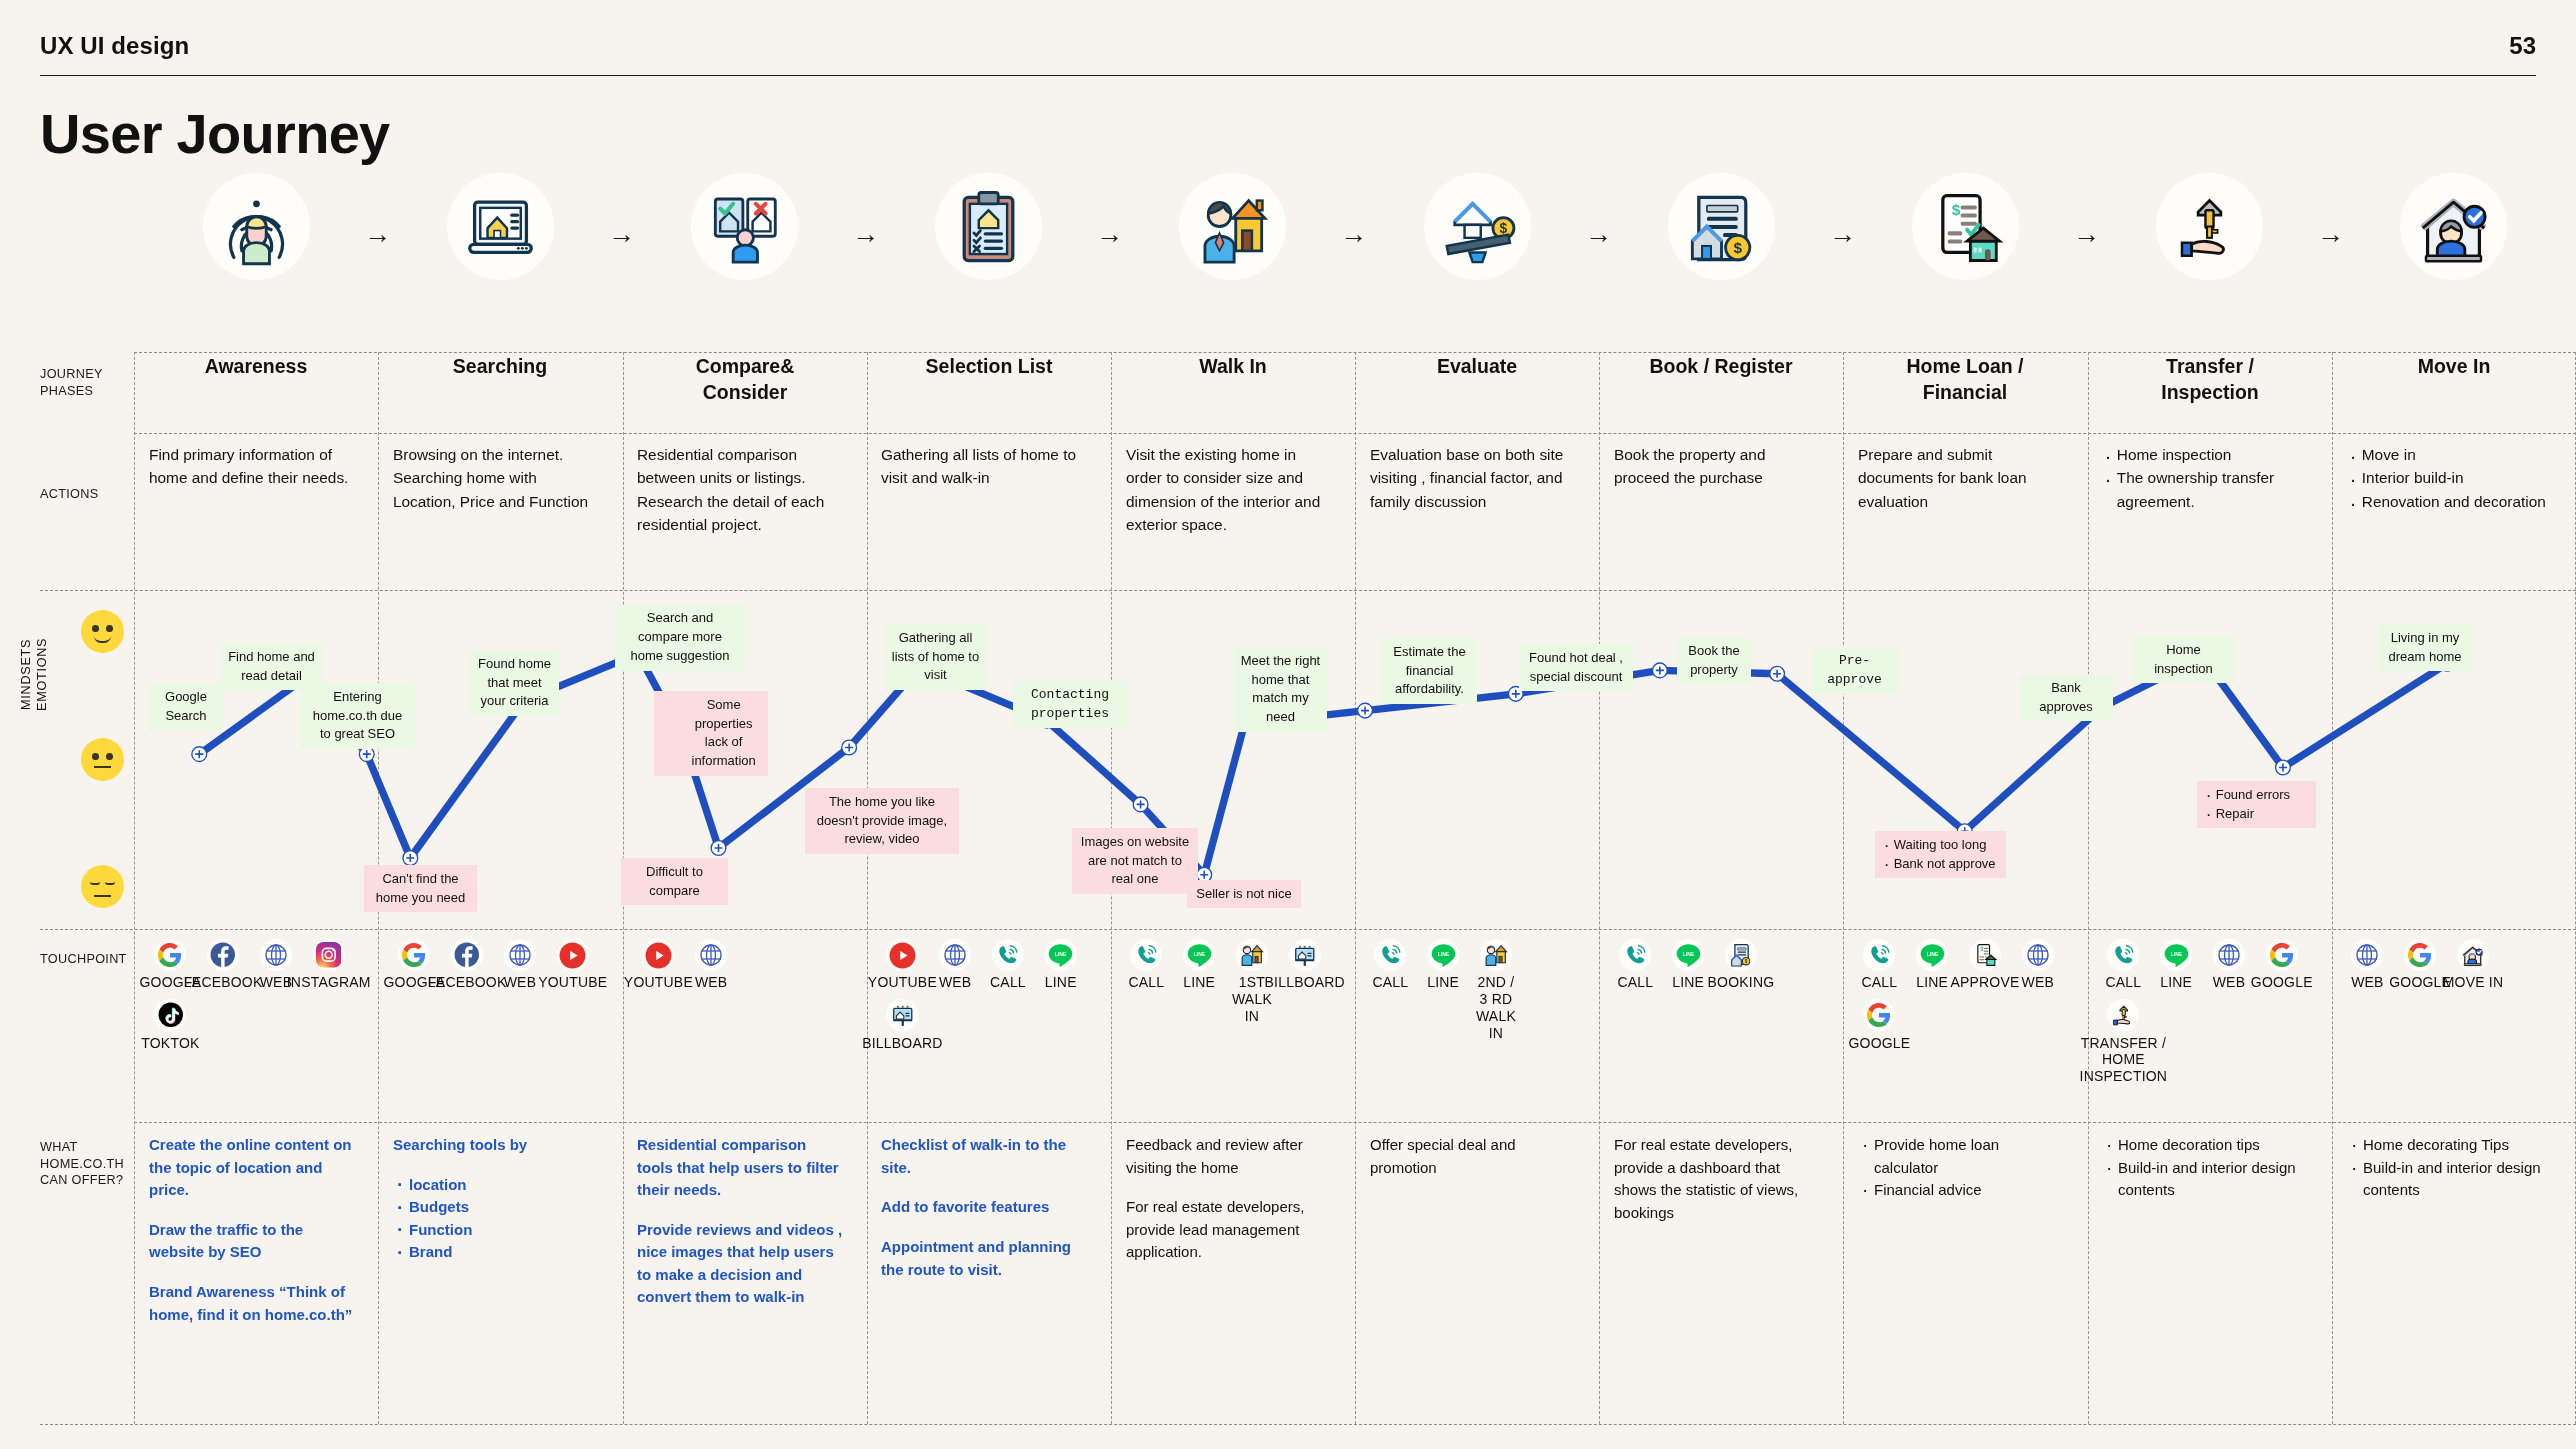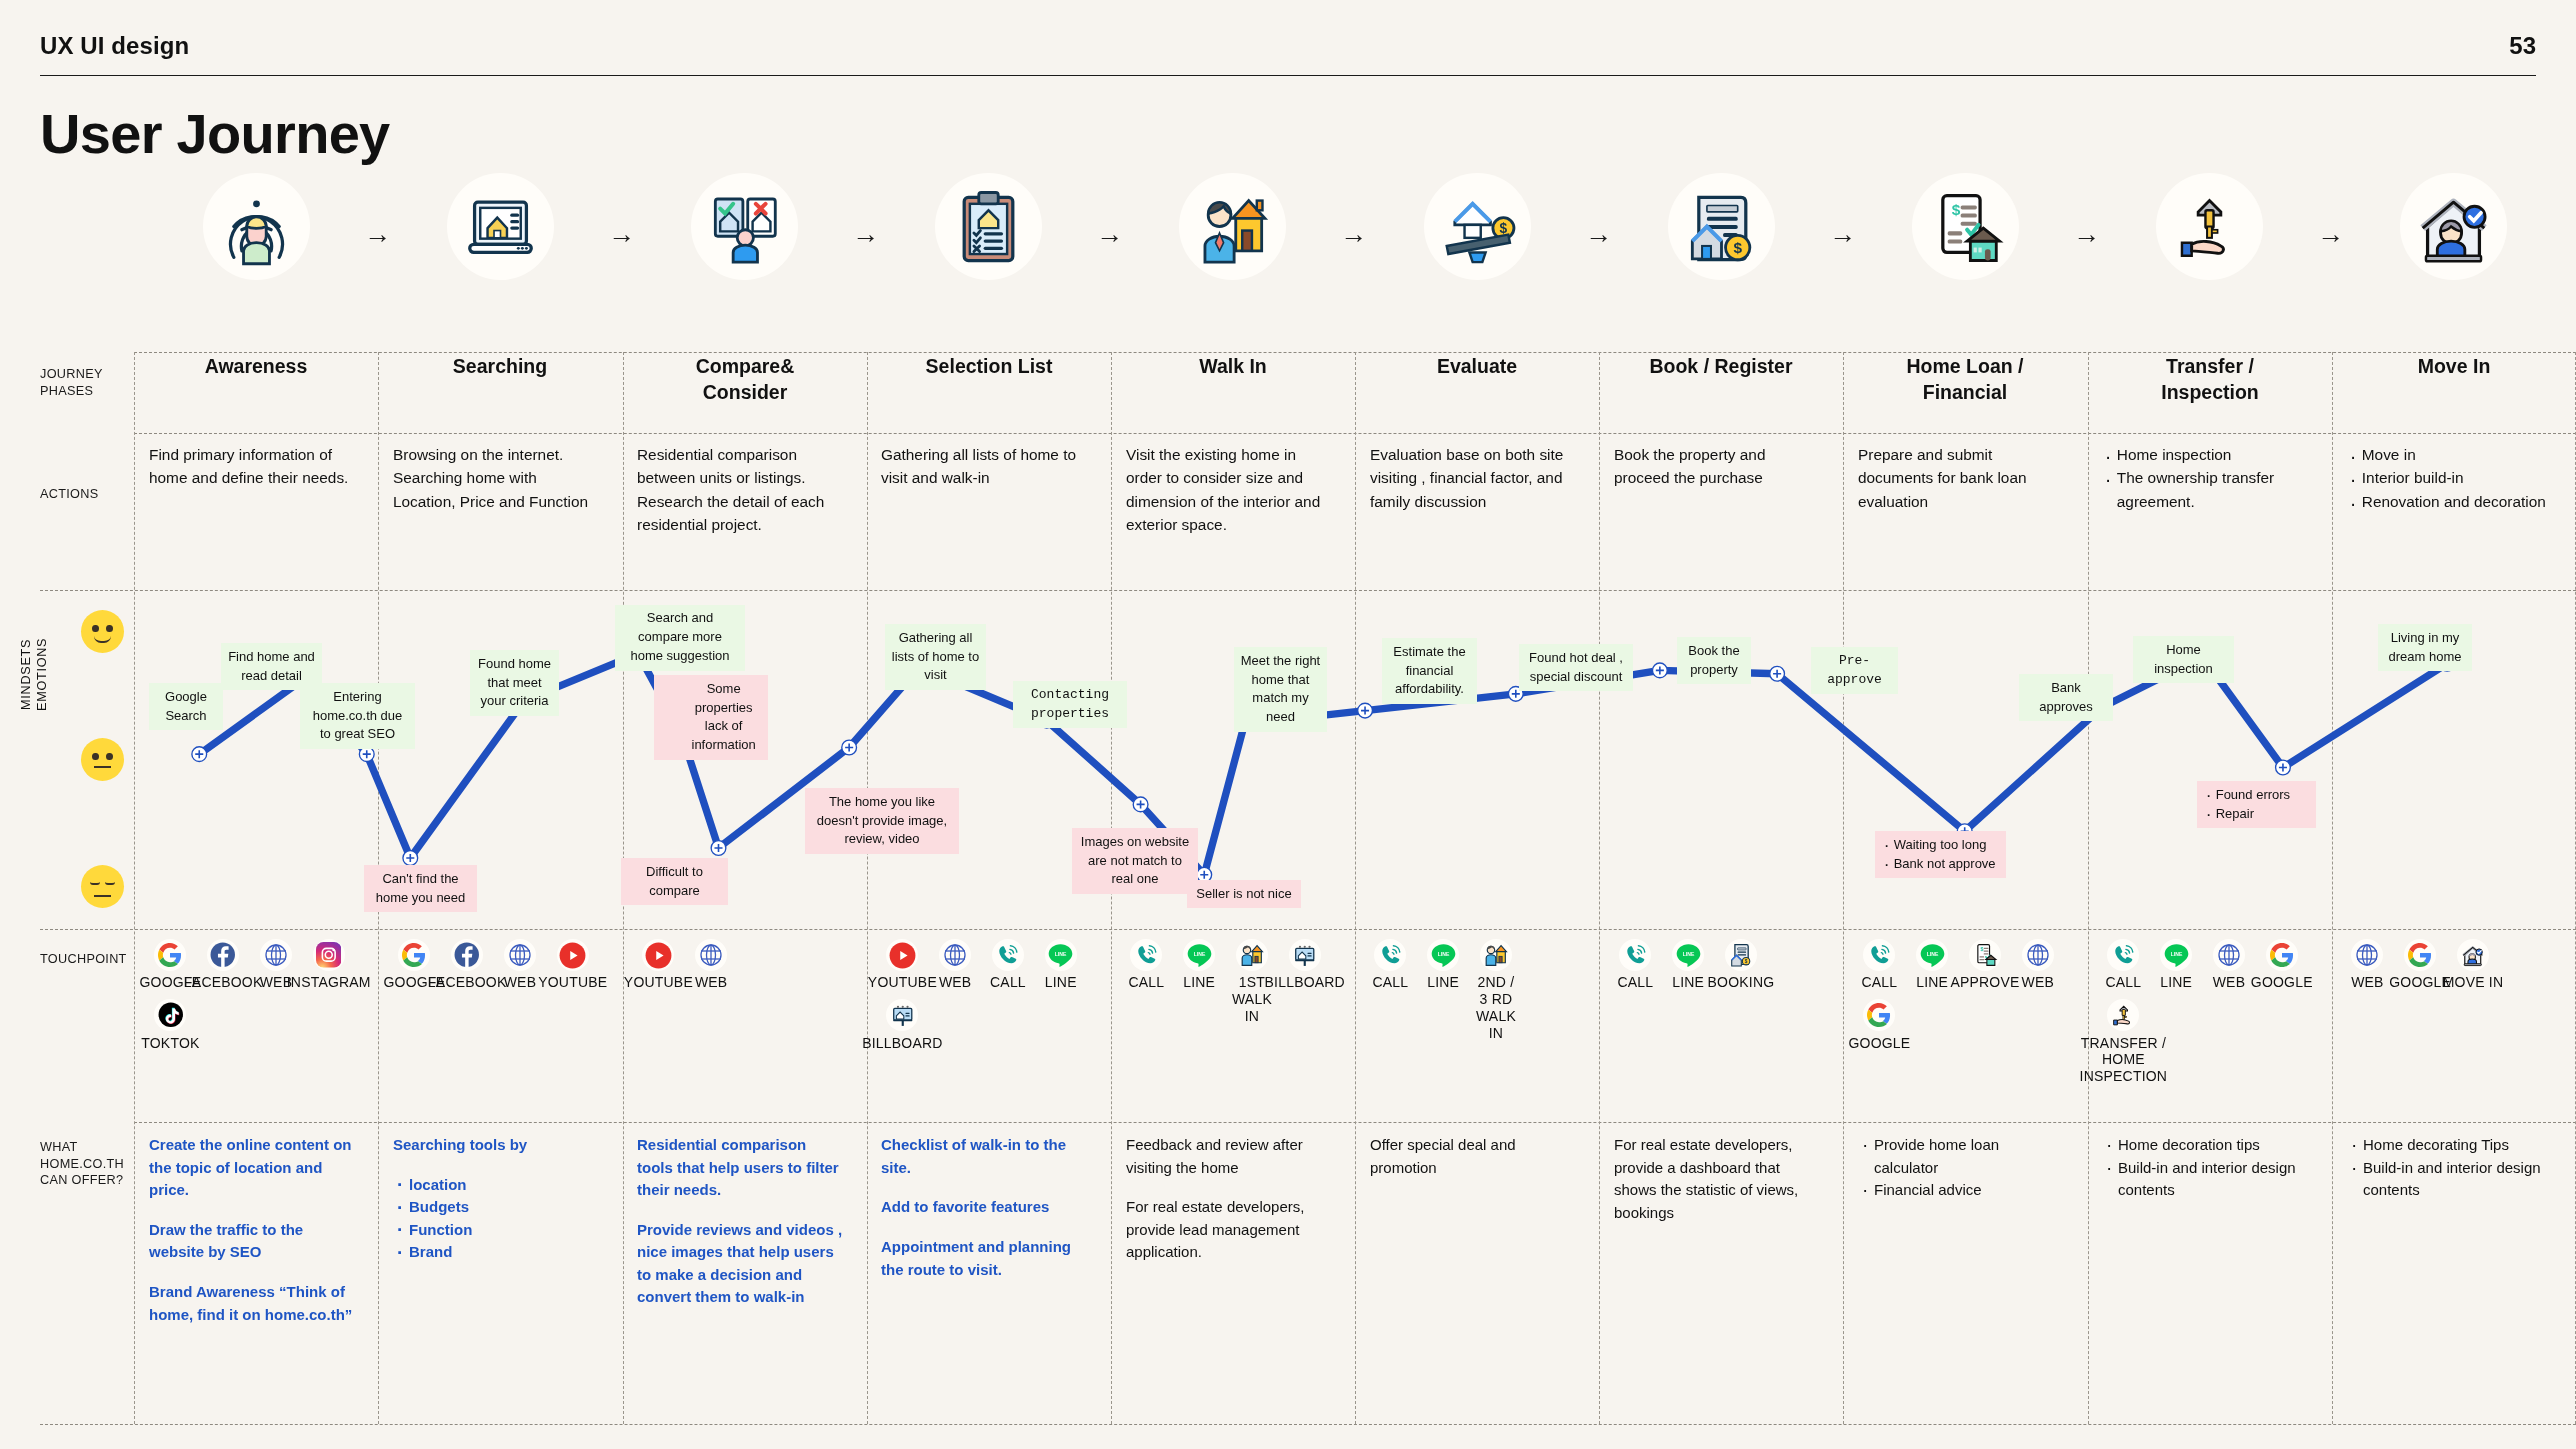--- a/index.html
+++ b/index.html
@@ -1004,21 +1004,21 @@
           <circle cx="3650" cy="110" r="11" fill="#ffffff" stroke="#1f4fbf" stroke-width="2"></circle>
           <path d="M 3644 110 H 3656 M 3650 104 V 116" stroke="#1f4fbf" stroke-width="2.4"></path>
         </g>
       </svg>
       <div class="note pos" style="left: 149px; top: 93px; width: 74px;">Google Search</div>
       <div class="note pos" style="left: 221px; top: 53px; width: 101px;">Find home and read detail</div>
       <div class="note pos" style="left: 300px; top: 93px; width: 115px;">Entering home.co.th due to great SEO</div>
       <div class="note neg" style="left: 364px; top: 275px; width: 113px;">Can't find the home you need</div>
       <div class="note pos" style="left: 470px; top: 60px; width: 89px;">Found home that meet your criteria</div>
       <div class="note pos" style="left: 615px; top: 14.8px; width: 130px;">Search and compare more home suggestion</div>
-      <div class="note neg" style="left: 654px; top: 85px; width: 114px; padding-left: 32px;">Some properties lack of information</div>
+      <div class="note neg" style="left: 654px; top: 101px; width: 114px; padding-left: 32px;">Some properties lack of information</div>
       <div class="note neg" style="left: 621px; top: 268px; width: 107px;">Difficult to compare</div>
       <div class="note neg" style="left: 805px; top: 198px; width: 154px;">The home you like doesn't provide image, review, video</div>
       <div class="note pos" style="left: 885px; top: 34px; width: 101px;">Gathering all lists of home to visit</div>
       <div class="note pos" style="left: 1013px; top: 91px; width: 114px; font-family: Liberation Mono, monospace;">Contacting properties</div>
       <div class="note neg" style="left: 1072px; top: 238px; width: 126px;">Images on website are not match to real one</div>
       <div class="note neg" style="left: 1187px; top: 290px; width: 114px;">Seller is not nice</div>
       <div class="note pos" style="left: 1234px; top: 57px; width: 93px;">Meet the right home that match my need</div>
       <div class="note pos" style="left: 1382px; top: 48px; width: 95px;">Estimate the financial affordability.</div>
       <div class="note pos" style="left: 1519px; top: 54px; width: 114px;">Found hot deal , special discount</div>
       <div class="note pos" style="left: 1677px; top: 47px; width: 74px;">Book the property</div>

